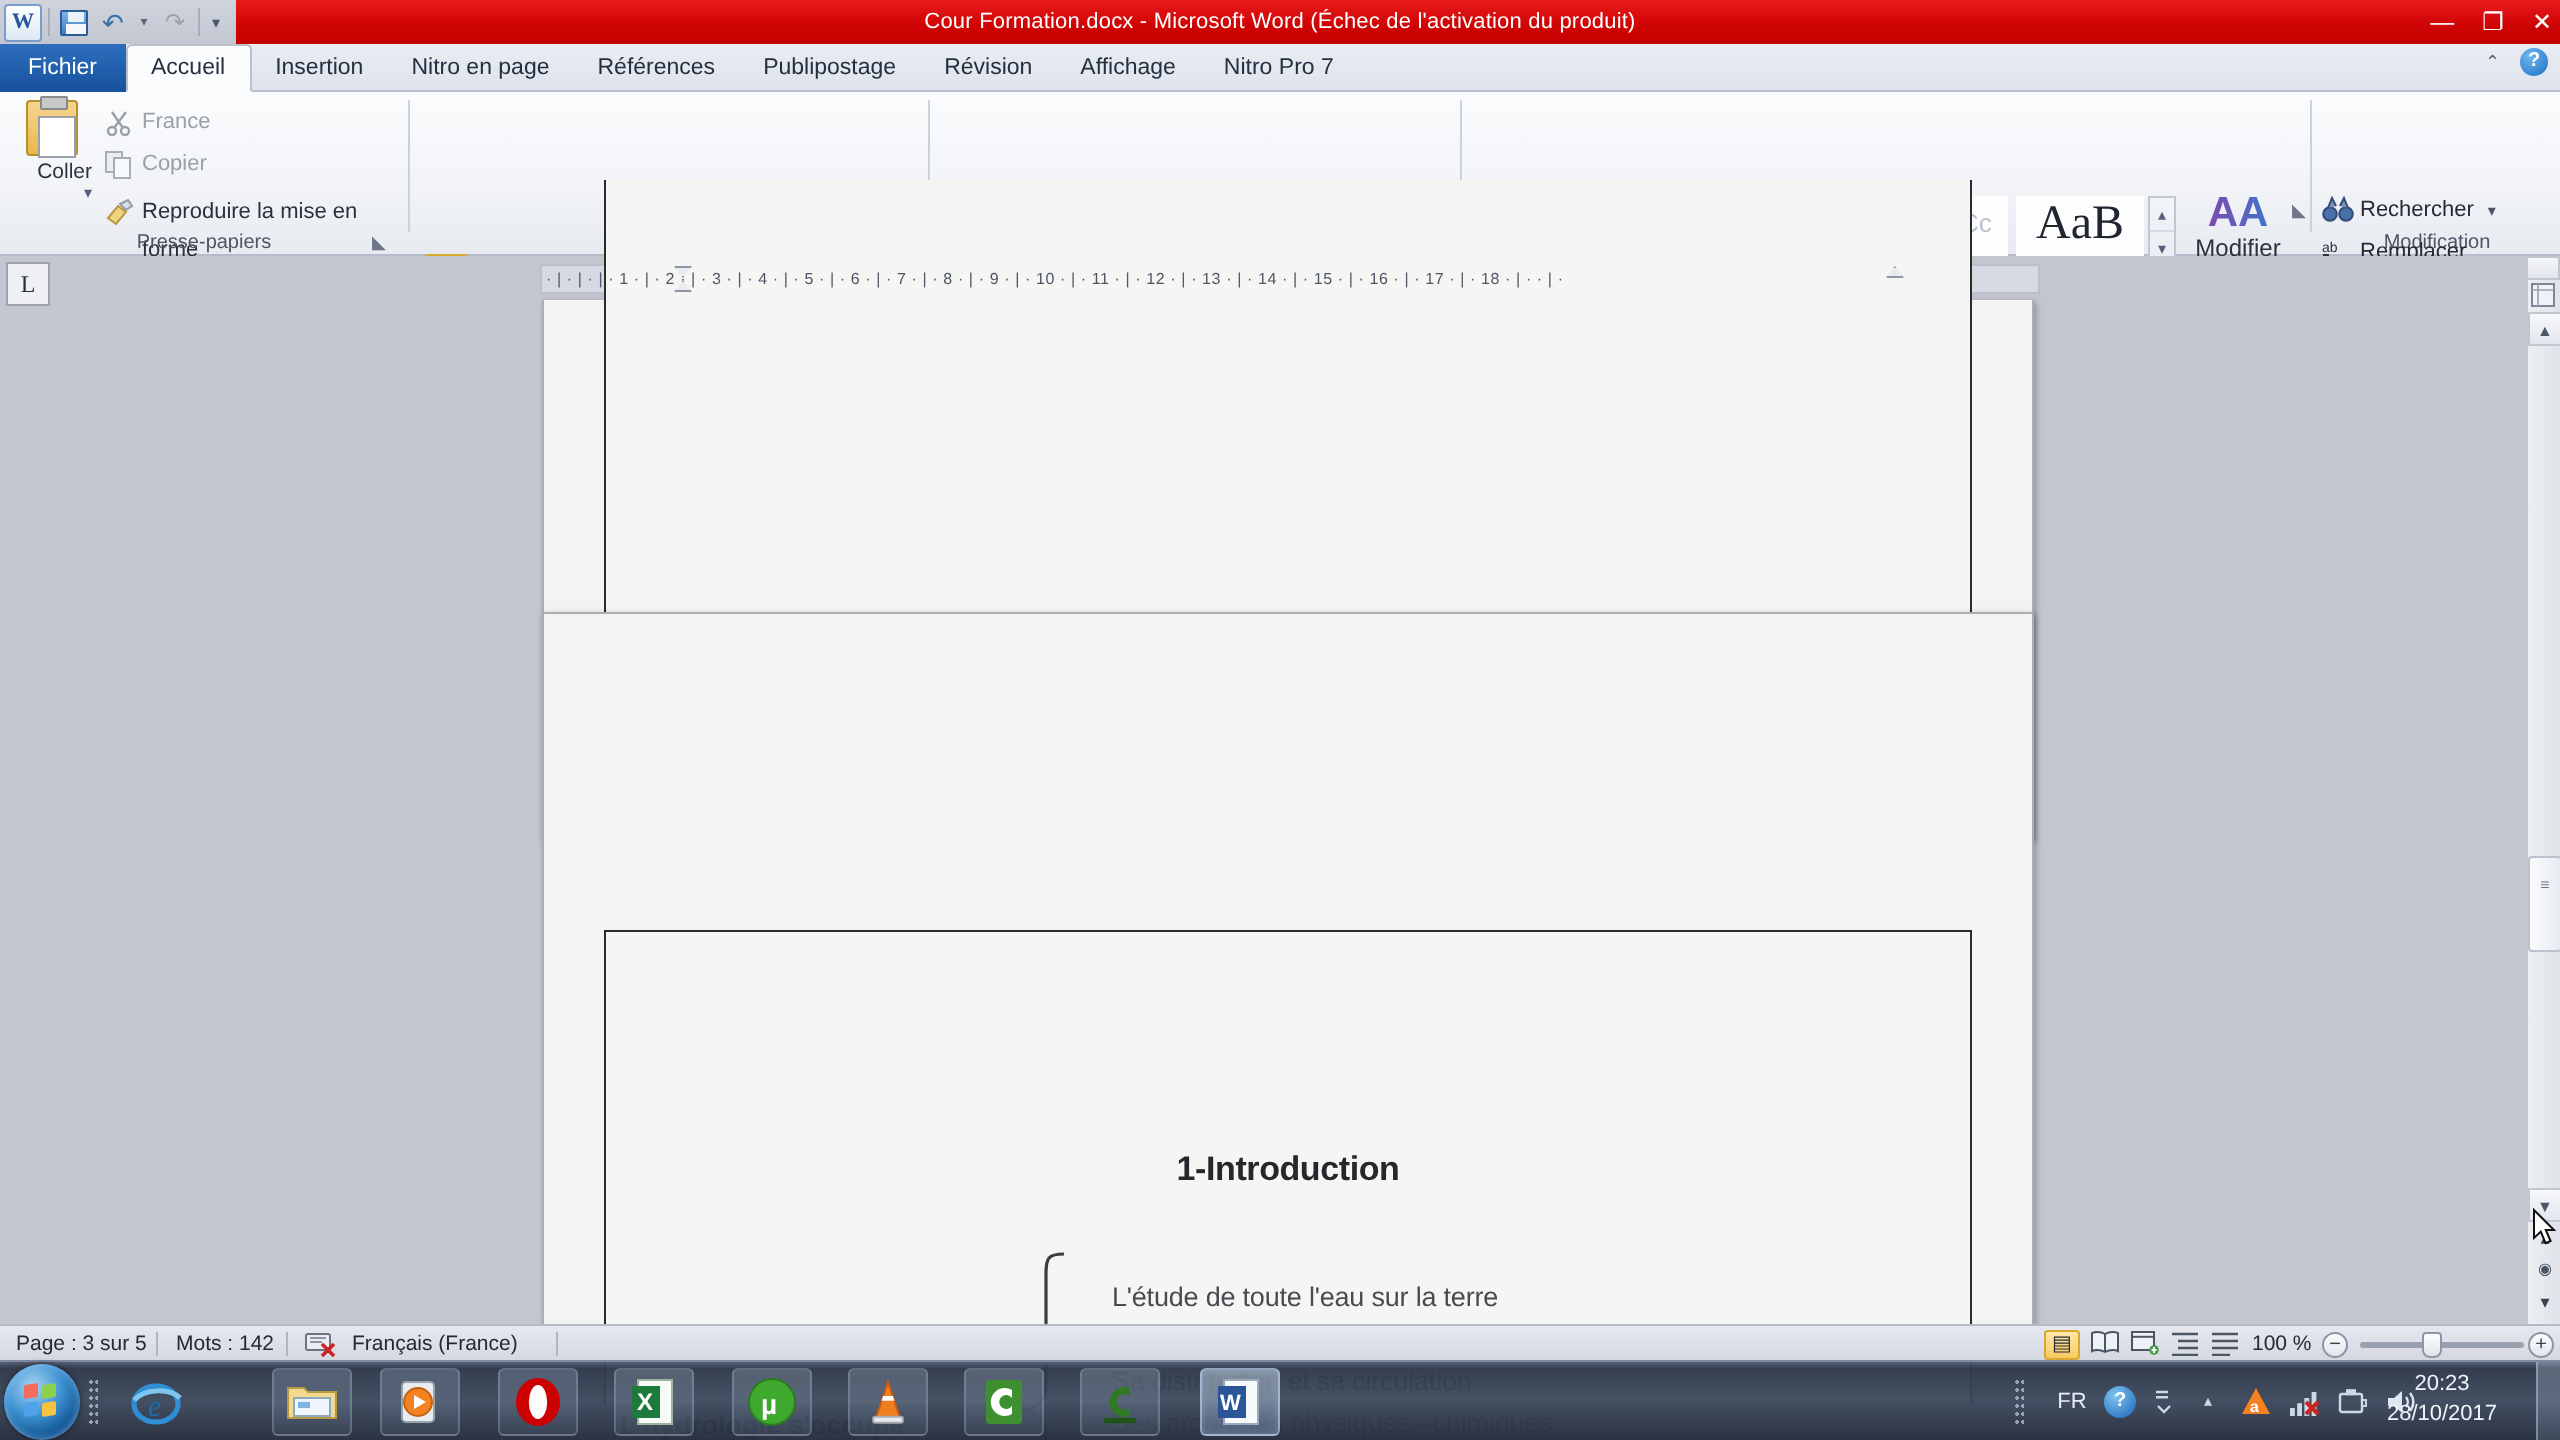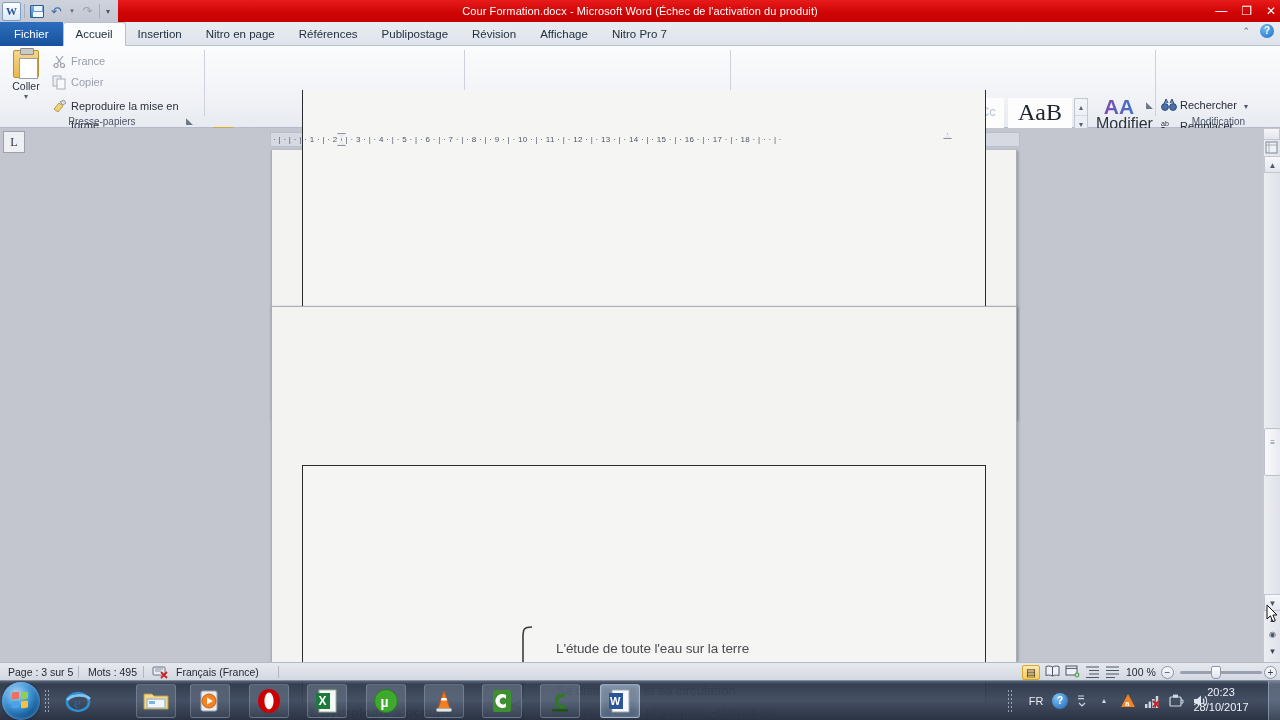--- a/index.html
+++ b/index.html
@@ -84,21 +84,21 @@
     position: absolute; bottom: 1px; left: 0; width: 100%;
     text-align: center; font-size: 10px; color: #4c5564;
   }
   .rgroup-sep { position: absolute; top: 4px; width: 1px; height: 66px; background: #ccd1dc; }
   .dlg-launch {
     position: absolute; bottom: 2px; right: 3px; width: 10px; height: 10px;
     color: #6d7686; font-size: 9px; line-height: 10px;
   }
 
   
-  .paste-btn { position: absolute; left: 6px; top: 2px; width: 40px; text-align: center; }
+  .paste-btn { position: absolute; left: 6px; top: 2px; width: 40px; text-align: right; }
   .paste-icon {
     width: 26px; height: 28px; margin: 2px auto 0; position: relative;
     background: linear-gradient(to bottom,#f6d58e,#e9b84e);
     border: 1px solid #b8912f; border-radius: 2px;
   }
   .paste-icon:before {
     content: ""; position: absolute; left: 6px; top: -3px; width: 12px; height: 5px;
     background: #c9c9c9; border: 1px solid #8b8b8b; border-radius: 1px;
   }
   .paste-icon:after {
@@ -542,21 +542,21 @@
       <div class="style-prev" style="font-size:24px;color:#20262f;font-family:'Liberation Serif',serif;margin-top:1px">AaB</div>
       <div class="style-name" style="margin-top:3px;color:#45586e">Titre</div>
     </div>
     <div class="style-scroll">
       <div>▴</div>
       <div>▾</div>
       <div style="border-bottom:none">▾</div>
     </div>
     <div class="modif-styles">
       <div class="bigAA">AA</div>
-      <div style="font-size:16px;color:#2b323d;line-height:12px">Modifier</div>
+      <div style="font-size:12px;color:#2b323d;line-height:12px">Modifier</div>
       <div style="font-size:10px;color:#2b323d;line-height:12px"><span>les styles</span> <span>▾</span></div>
     </div>
     <div class="dlg-launch" style="left:1146px;bottom:17px">◣</div>
     <div class="rgroup-sep" style="left:1155px"></div>
 
     <div class="rgroup" style="left:1157px;width:123px">
       <div class="rgroup-label">Modification</div>
     </div>
     <div class="mod-item" style="top:50px">
       <span style="position:absolute;left:1px;top:2px">
@@ -610,20 +610,21 @@
       <div class="page-inner" style="left:30px;top:-60px;right:30px;bottom:28px;border-top:none"></div>
       <div class="footer-name doc-text" style="left:330px;top:188px">
         <span class="squiggle">Said MAZOUZ</span>
       </div>
       <div class="pagenum" style="left:704px;top:171px">3</div>
     </div>
 
     <div class="page" style="left:271px;top:178px;width:746px;height:356px;border-bottom:none">
       <div class="page-inner" style="left:30px;top:158px;right:30px;bottom:-40px;border-bottom:none"></div>
 
+      <div class="h-intro doc-text" style="top:268px">1-Introduction</div>
 
       <div class="brace-label doc-text" style="left:38px;top:398px">L'hydrologie s'occupe</div>
 
       <div style="position:absolute;left:232px;top:318px;width:30px;height:160px">
         <svg width="30" height="160" viewBox="0 0 30 160" preserveAspectRatio="none">
           <path d="M28 2 C20 2 19 4 19 12 L19 66 C19 75 16 78 8 80 C16 82 19 85 19 94 L19 148 C19 156 20 158 28 158" fill="none" stroke="#3b3c42" stroke-width="1.6"></path>
           <path d="M8 80 L2 80" fill="none" stroke="#3b3c42" stroke-width="1.6"></path>
         </svg>
       </div>
 
@@ -655,21 +656,21 @@
     <div class="cursor" style="left:1266px;top:476px">
       <svg width="14" height="20" viewBox="0 0 14 20">
           <path d="M1 1 L1 15 L4.4 11.8 L6.8 17.6 L9.3 16.5 L6.9 11 L11 11 Z" fill="#ffffff" stroke="#111"></path>
         </svg>
     </div>
   </div>
 
   <div class="statusbar">
     <div class="sb-item" style="left:8px">Page : 3 sur 5</div>
     <div class="sb-sep" style="left:78px"></div>
-    <div class="sb-item" style="left:88px">Mots : 495</div>
+    <div class="sb-item" style="left:88px">Mots : 142</div>
     <div class="sb-sep" style="left:143px"></div>
     <div class="sb-item" style="left:152px;top:2px">
       <svg width="16" height="14" viewBox="0 0 16 14">
           <rect x="1" y="2" width="12" height="8" rx="1" fill="#e9edf3" stroke="#6b7380"></rect>
           <path d="M3 4h8M3 6h6" stroke="#8d95a2"></path>
           <path d="M9 7 L15 13 M15 7 L9 13" stroke="#cc2222" stroke-width="1.8"></path>
         </svg>
     </div>
     <div class="sb-item" style="left:176px">Français (France)</div>
     <div class="sb-sep" style="left:278px"></div>

